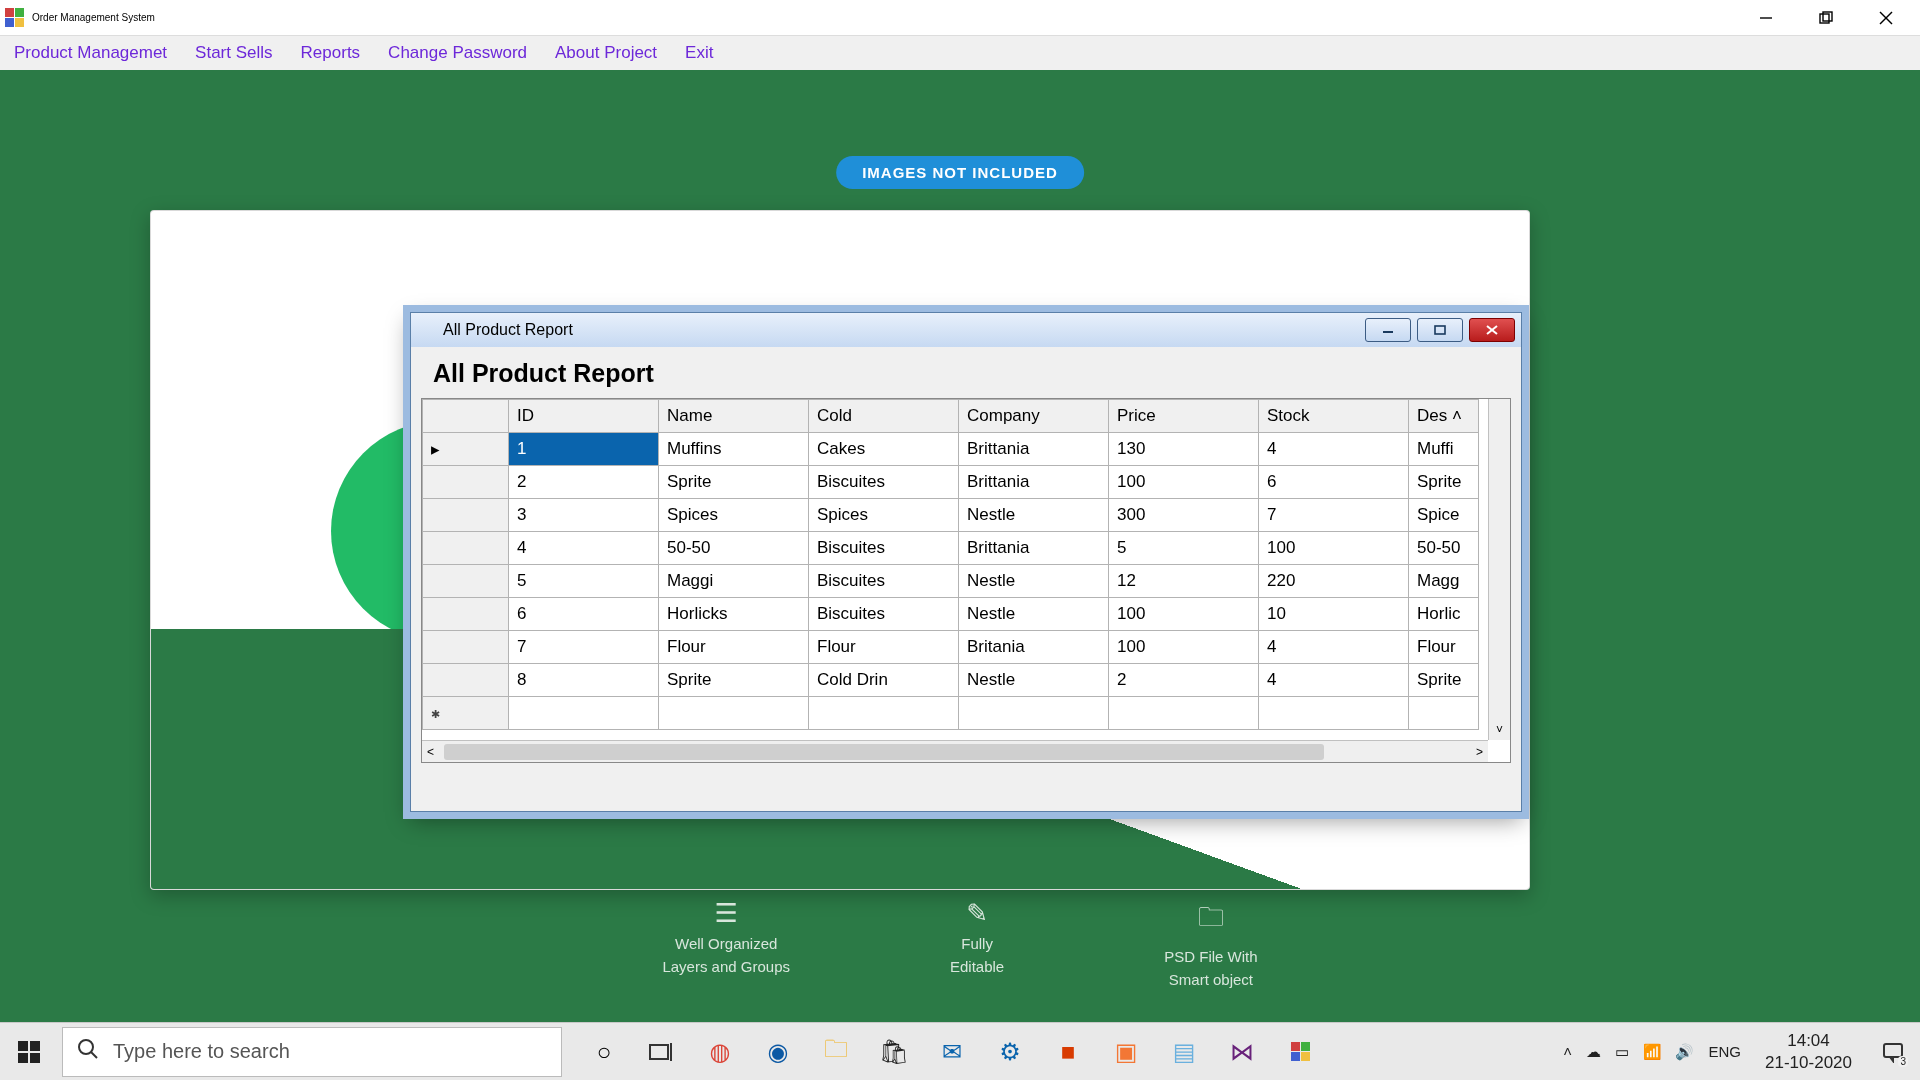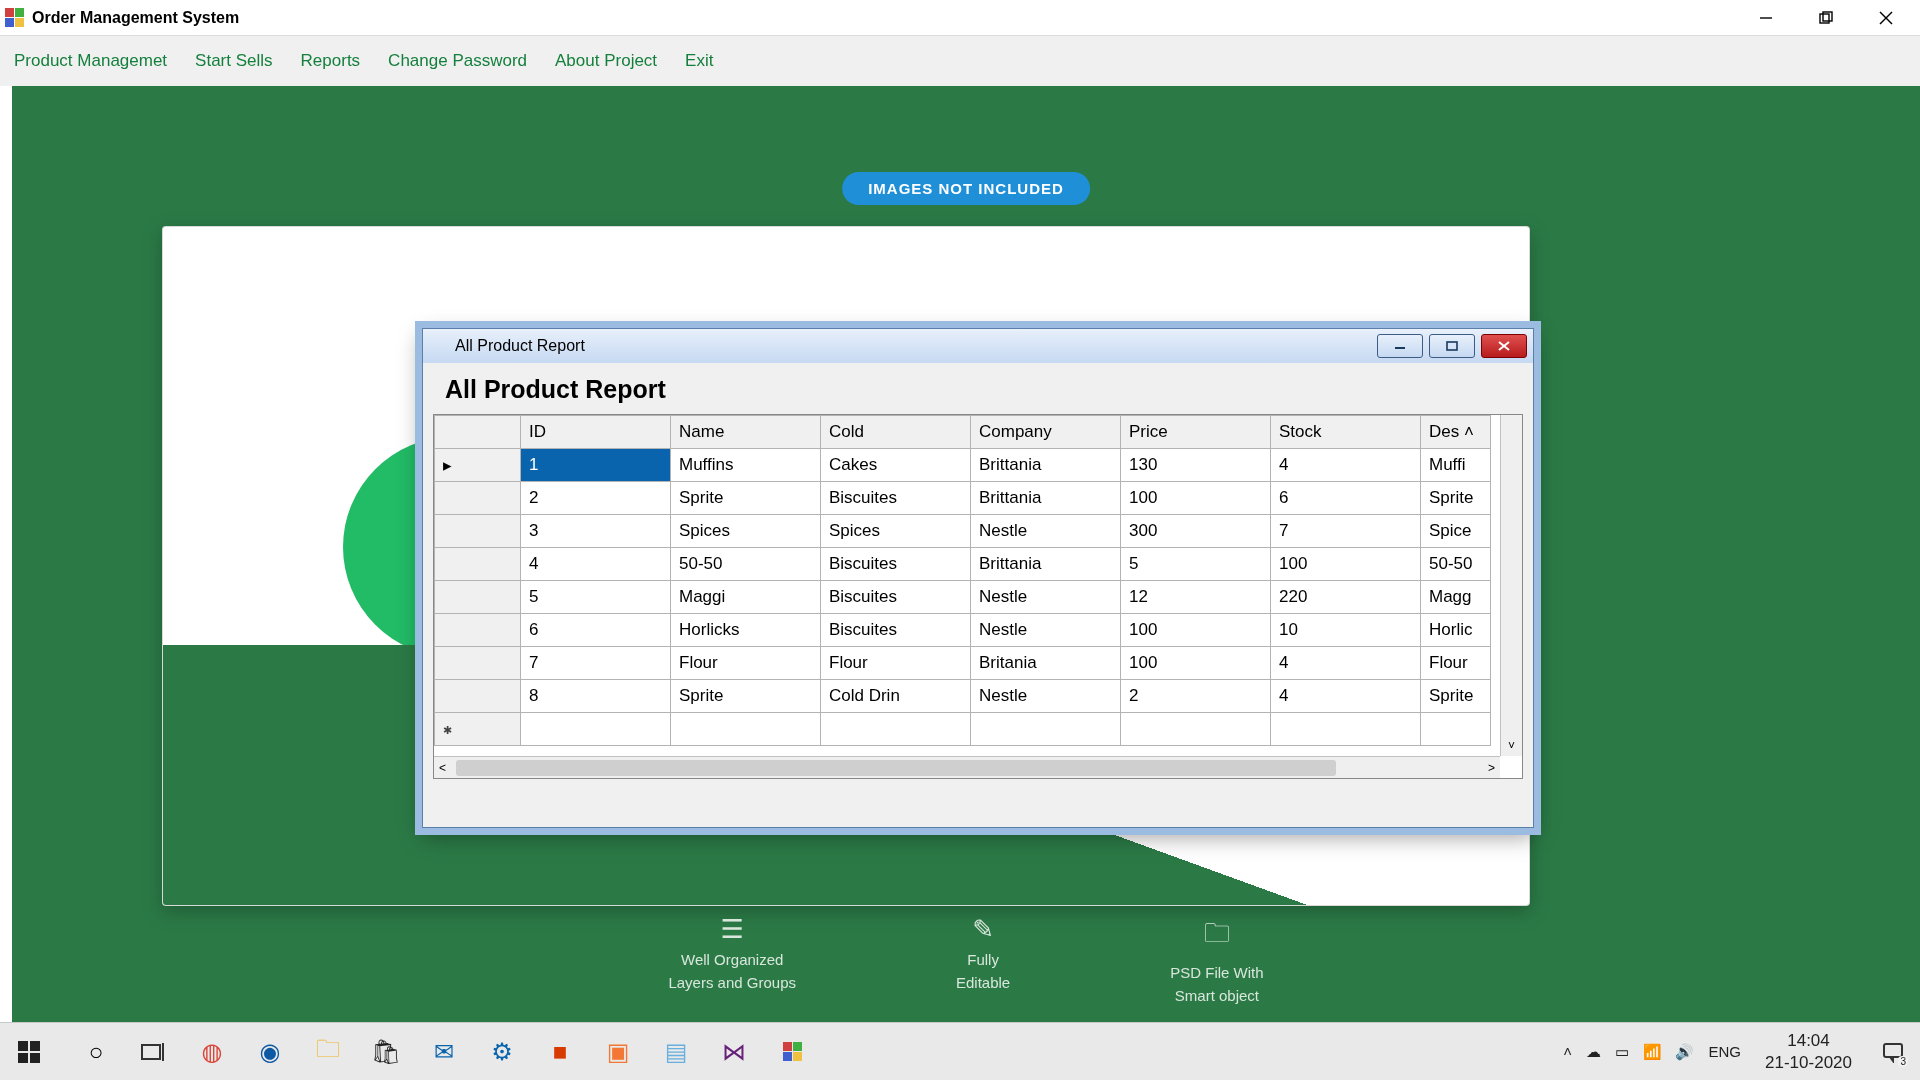--- a/index.html
+++ b/index.html
@@ -2,29 +2,29 @@
 <html><head>
 <meta charset="utf-8">
 <style>
   * { margin:0; padding:0; box-sizing:border-box; font-family:"Segoe UI", Tahoma, sans-serif; }
   html,body { width:1920px; height:1080px; overflow:hidden; background:#fff; }
 
   
   .titlebar { height:36px; display:flex; align-items:center; padding:0 4px; background:#fff; border-bottom:1px solid #ddd; }
   .titlebar .app-icon { width:20px; height:20px; margin-right:8px; display:flex; flex-wrap:wrap; }
   .titlebar .app-icon span { width:9px; height:9px; margin:0.5px;}
-  .titlebar .title { font-size:16px; color:#000;font-weight:bold; }
+  .titlebar .title { font-size:10px; color:#000; }
   .titlebar .spacer { flex:1; }
   .titlebar .win-btn { width:60px; height:36px; display:flex; align-items:center; justify-content:center; font-size:14px; color:#000; }
 
   
-  .menubar { height:50px; background:#f0f0f0; display:flex; align-items:center; padding:0 14px; gap:28px; font-size:17px; color:#15803d; }
-
-  
-  .client { position:relative; height:calc(1080px - 36px - 34px - 58px); background:#2b7a46; overflow:hidden;margin-left:12px; }
+  .menubar { height:34px; background:#f0f0f0; display:flex; align-items:center; padding:0 14px; gap:28px; font-size:17px; color:#6d28d9; }
+
+  
+  .client { position:relative; height:calc(1080px - 36px - 34px - 58px); background:#2b7a46; overflow:hidden; }
 
   
   .poster { position:absolute; left:150px; top:140px; right:390px; height:680px; background:#fff; border:1px solid rgba(0,0,0,.15); box-shadow:0 6px 20px rgba(0,0,0,.25); border-radius:4px; overflow:hidden; }
   .poster::after { content:""; position:absolute; left:0; right:0; bottom:0; height:260px; background:linear-gradient(20deg,#2b7a46 0 55%, transparent 55%); }
   .poster-left { position:absolute; left:180px; top:210px; width:220px; height:220px; border-radius:50%; background:radial-gradient(circle,#2b6 0 100%); }
   .poster-sun { position:absolute; right:30px; top:130px; width:170px; height:170px; border-radius:50%; background:#f5cf1a; }
   .poster-text { position:absolute; right:40px; top:320px; font-size:22px; color:#4a4a4a; font-weight:600; line-height:1.5; text-align:left; }
   .pill { position:absolute; left:50%; top:86px; transform:translateX(-50%); background:#1f8fd8; color:#fff; font-size:15px; letter-spacing:1px; padding:8px 26px; border-radius:22px; font-weight:700; }
 
   
@@ -307,20 +307,29 @@
 
 <div class="taskbar">
   <div class="start">
     <svg width="22" height="22">
         <rect x="0" y="0" width="10" height="10" fill="#222"></rect>
         <rect x="12" y="0" width="10" height="10" fill="#222"></rect>
         <rect x="0" y="12" width="10" height="10" fill="#222"></rect>
         <rect x="12" y="12" width="10" height="10" fill="#222"></rect>
       </svg>
   </div>
+  <div class="search">
+    <span>
+      <svg width="22" height="22">
+          <circle cx="9" cy="9" r="7" fill="none" stroke="#333" stroke-width="2"></circle>
+          <line x1="14" y1="14" x2="20" y2="20" stroke="#333" stroke-width="2"></line>
+        </svg>
+    </span>
+    <span>Type here to search</span>
+  </div>
 
   <div class="apps">
     <div class="task-icon">○</div>
     <div class="task-icon">
       <svg width="26" height="20">
           <rect x="1" y="3" width="18" height="14" fill="none" stroke="#333" stroke-width="2"></rect>
           <line x1="22" y1="1" x2="22" y2="19" stroke="#333" stroke-width="2"></line>
         </svg>
     </div>
     <div class="task-icon">

